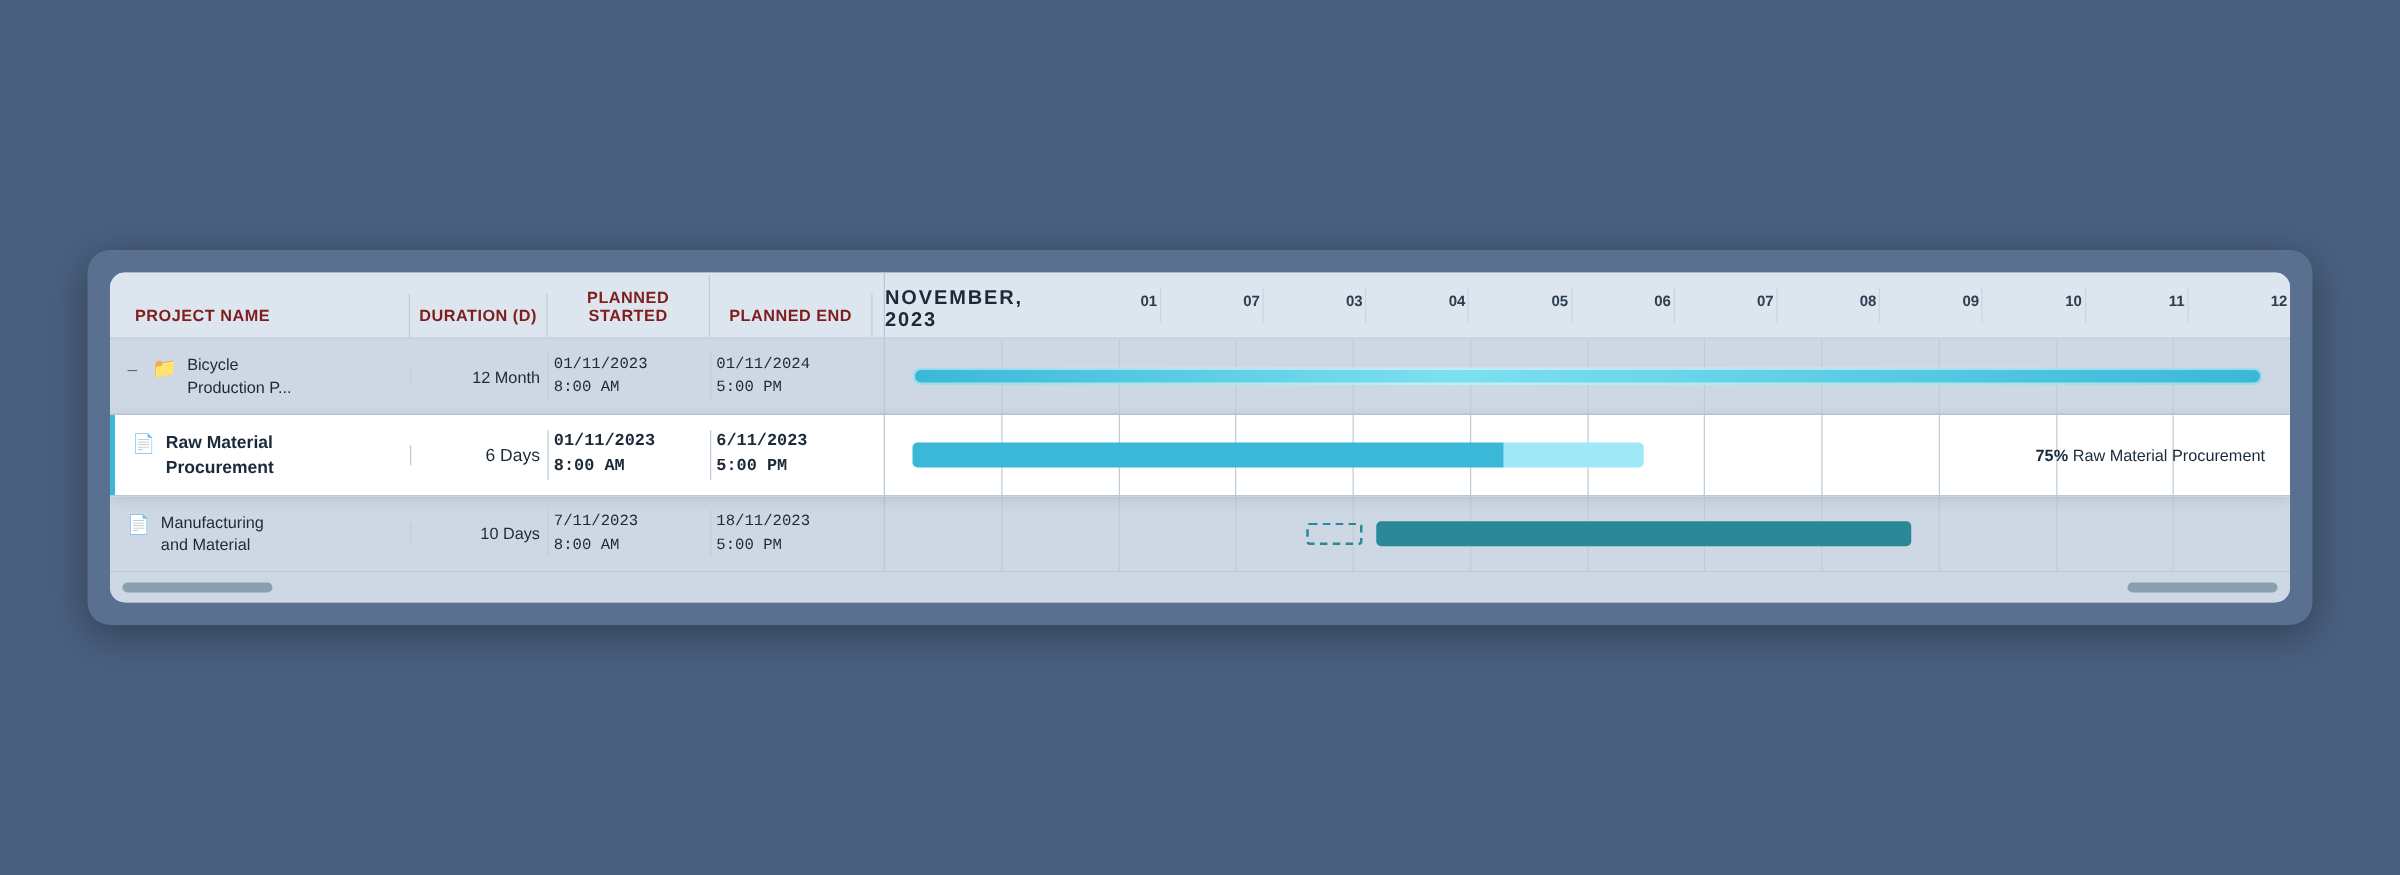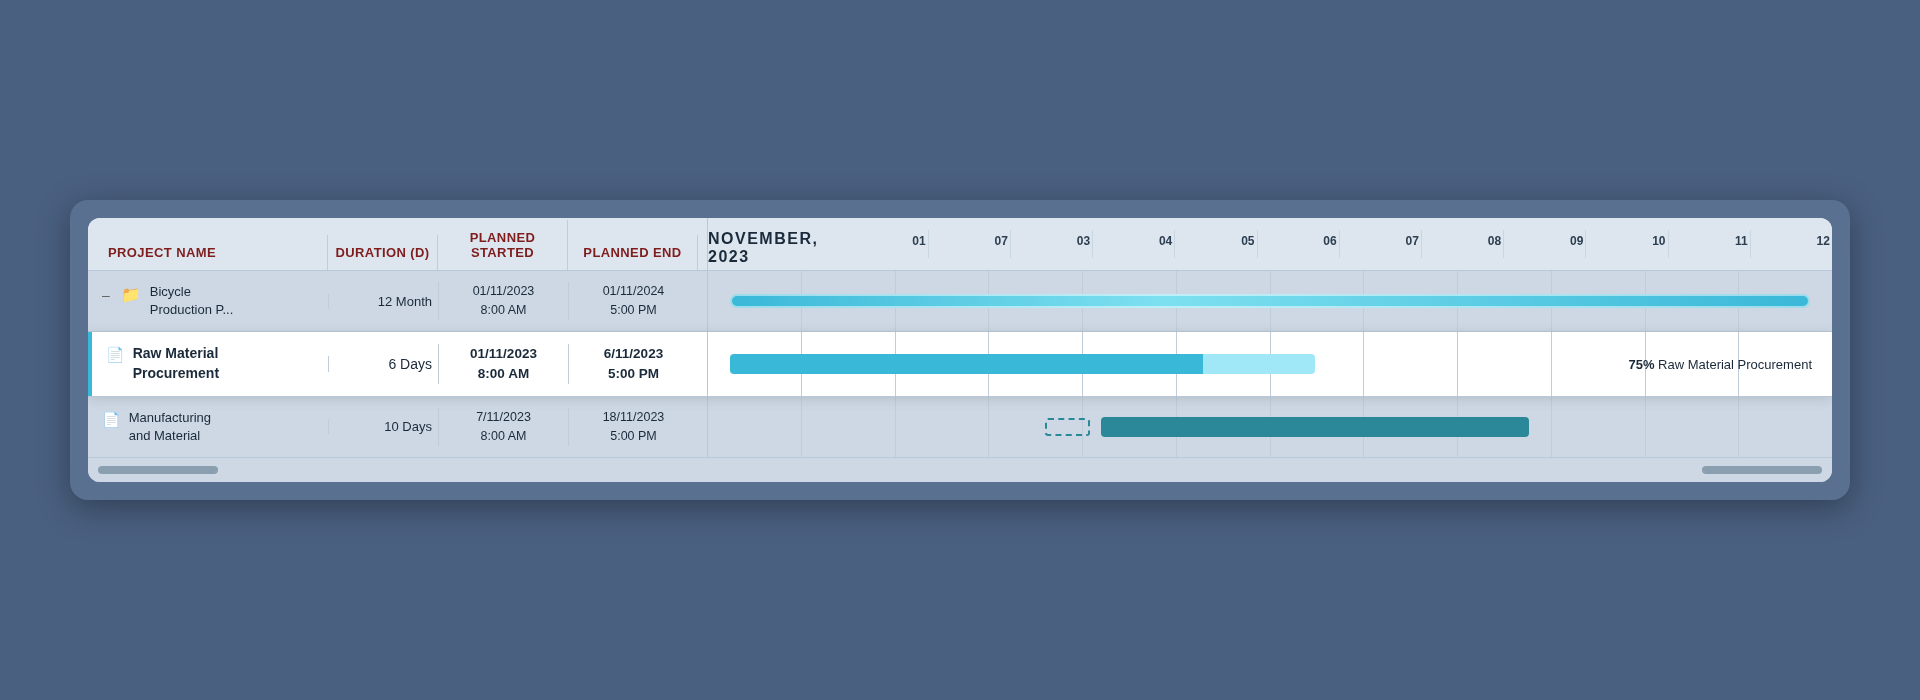--- a/index.html
+++ b/index.html
@@ -166,26 +166,27 @@
       color: #1a2a3a;
       padding: 0 6px;
       border-left: 1px solid #c0cdd8;
     }
 
     .highlighted .cell-dur { font-weight: 400; font-size: 14px; }
 
     .cell-date {
       width: 130px;
       min-width: 130px;
-      text-align: center;
+      text-align: left;
       font-size: 12.5px;
       color: #1a2a3a;
       line-height: 1.5;
       padding: 0 4px;
       border-left: 1px solid #c0cdd8;
+      font-family: Liberation Mono, monospace;
     }
 
     .highlighted .cell-date { font-weight: 700; font-size: 13.5px; }
 
     .right-section {
       flex: 1;
       display: flex;
       position: relative;
       align-items: center;
     }

